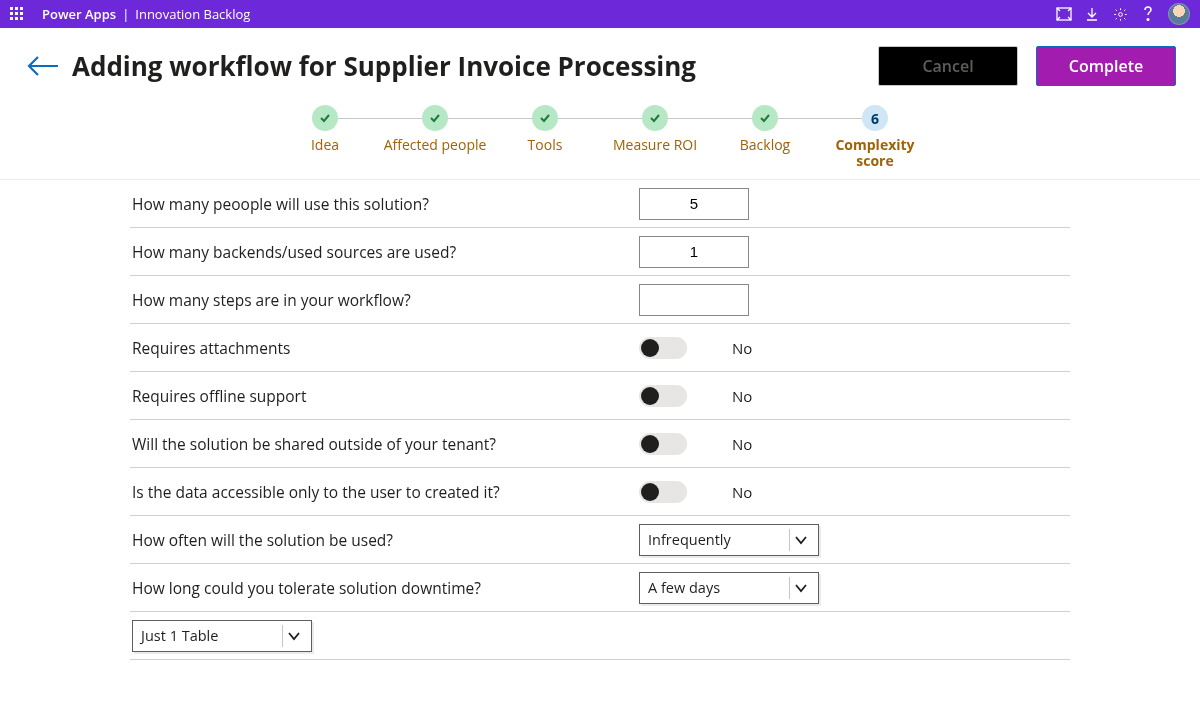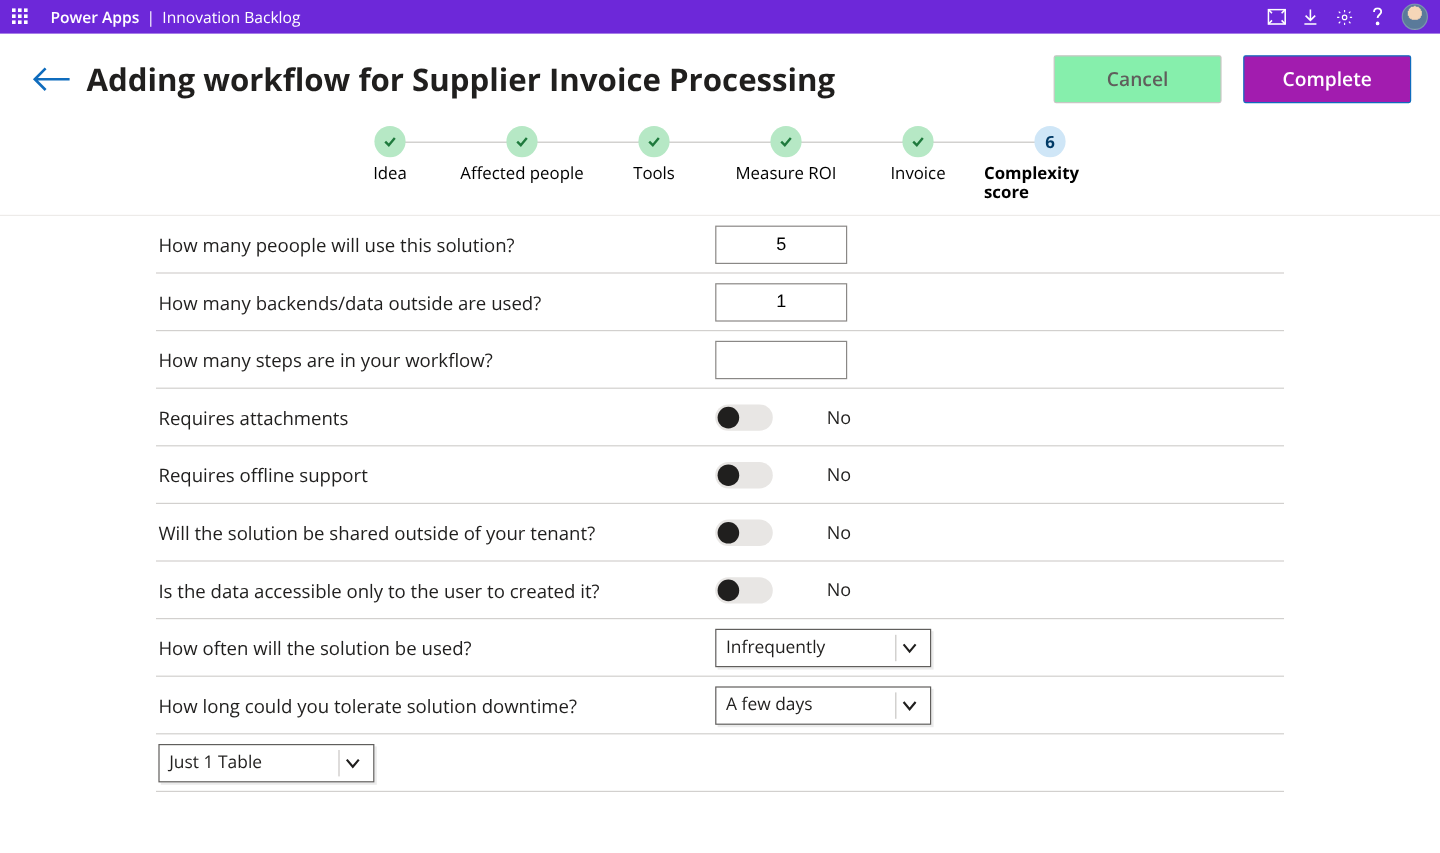--- a/index.html
+++ b/index.html
@@ -14,40 +14,40 @@
   .top-icon { width: 28px; height: 28px; display: flex; align-items: center; justify-content: center; cursor: pointer; }
   .top-icon svg { stroke: #fff; fill: none; }
   .avatar { width: 22px; height: 22px; border-radius: 50%; background: radial-gradient(circle at 50% 35%, #f5d6b8 0 35%, #5a7a9a 36% 100%); margin-left: 6px; border:1px solid #fff3; }
 
   
   .header { display: flex; align-items: center; padding: 18px 24px 14px 24px; border-bottom: 1px solid #e1dfdd00; }
   .back-arrow { width: 38px; height: 38px; display:flex; align-items:center; justify-content:center; cursor:pointer; margin-right: 10px;}
   .back-arrow svg { stroke:#0f6cbd; }
   .page-title { font-size: 26px; font-weight: 700; flex:1; }
   .btn { height: 40px; padding: 0 30px; font-size: 16px; font-weight:600; border-radius:2px; cursor:pointer; display:flex; align-items:center; justify-content:center; }
-  .btn-secondary { background:#86efac; color:#605e5c; border:1px solid #c8c6c4; margin-right:18px; min-width:140px;}
+  .btn-secondary { background:#000000; color:#605e5c; border:1px solid #c8c6c4; margin-right:18px; min-width:140px;}
   .btn-primary { background:#a21caf; color:#fff; border:1px solid #0f6cbd; min-width:140px;}
 
   
   .stepper { display:flex; align-items:flex-start; justify-content:center; gap:0; padding: 4px 0 10px 0; position:relative;}
   .step { width: 110px; display:flex; flex-direction:column; align-items:center; position:relative; }
   .step .circle { width:26px; height:26px; border-radius:50%; background:#b6e8c5; display:flex; align-items:center; justify-content:center; margin-bottom:6px; position:relative; z-index:2;}
   .step .circle svg { stroke:#1f7a3d; }
   .step.current .circle { background:#cfe6f7; color:#003a66; font-weight:700; font-size:14px;}
-  .step .label { font-size:14px; color:#000000; text-align:left; line-height:1.15; }
+  .step .label { font-size:14px; color:#a16207; text-align:center; line-height:1.15; }
   .step.current .label { font-weight:700; }
   .step .line { position:absolute; top:13px; left:50%; height:1px; background:#c8c6c4; width:110px; z-index:1;}
   .step:last-child .line { display:none; }
 
   .divider { height:1px; background:#edebe9; margin: 0 0 0 0; }
 
   
   .form-wrap { padding: 0 10px 0 10px; }
   .form { margin: 0 auto; width: 940px; }
-  .row { display:flex; align-items:center; min-height:48px; border-bottom:1px solid #d2d0ce; padding: 0 2px;}
+  .row { display:flex; align-items:center; min-height:48px; border-bottom:1px solid #d2d0ce; padding: 0 2px; gap: 43px;}
   .row:first-child { border-top: none; }
   .row .q { flex: 0 0 464px; font-size:15.5px; padding:10px 0; }
   .row .ctrl { flex:1; display:flex; align-items:center; }
 
   .num-input { width:110px; height:32px; border:1px solid #8a8886; text-align:center; font-size:15px; background:#fff; }
 
   .toggle { width:48px; height:22px; border-radius:12px; background:#e8e6e4; position:relative; margin-right:24px; cursor:pointer;}
   .toggle .knob { width:18px; height:18px; border-radius:50%; background:#201f1e; position:absolute; top:2px; left:2px; }
   .toggle-label { font-size:15px; margin-left: 21px;}
 
@@ -150,39 +150,39 @@
       </div>
       <div class="label">Measure ROI</div>
     </div>
     <div class="step">
       <div class="line"></div>
       <div class="circle">
         <svg width="14" height="14" viewBox="0 0 14 14" stroke-width="2" fill="none">
           <path d="M3 7 L6 10 L11 4"></path>
         </svg>
       </div>
-      <div class="label">Invoice</div>
+      <div class="label">Backlog</div>
     </div>
     <div class="step current">
       <div class="circle">6</div>
       <div class="label">Complexity score</div>
     </div>
   </div>
 <div class="divider"></div>
 
 <div class="form-wrap">
   <div class="form" id="form">
       <div class="row">
         <div class="q">How many peoople will use this solution?</div>
         <div class="ctrl">
           <input class="num-input" value="5" style="">
         </div>
       </div>
       <div class="row">
-        <div class="q">How many backends/data outside are  used?</div>
+        <div class="q">How many backends/used sources are  used?</div>
         <div class="ctrl">
           <input class="num-input" value="1" style="">
         </div>
       </div>
       <div class="row">
         <div class="q">How many steps are in your workflow?</div>
         <div class="ctrl">
           <input class="num-input" style="">
         </div>
       </div>

